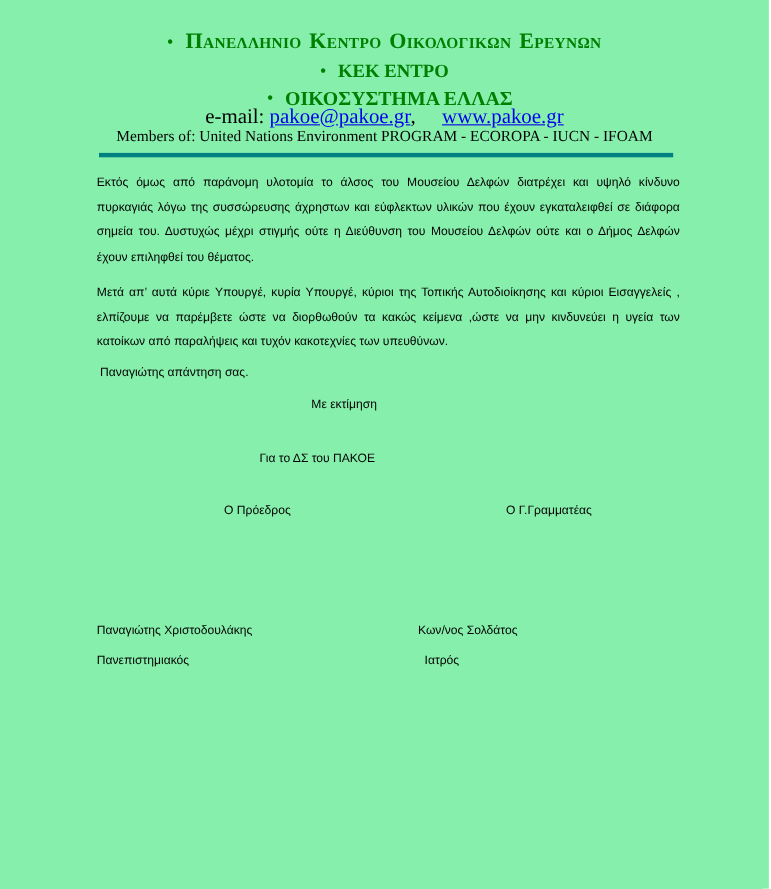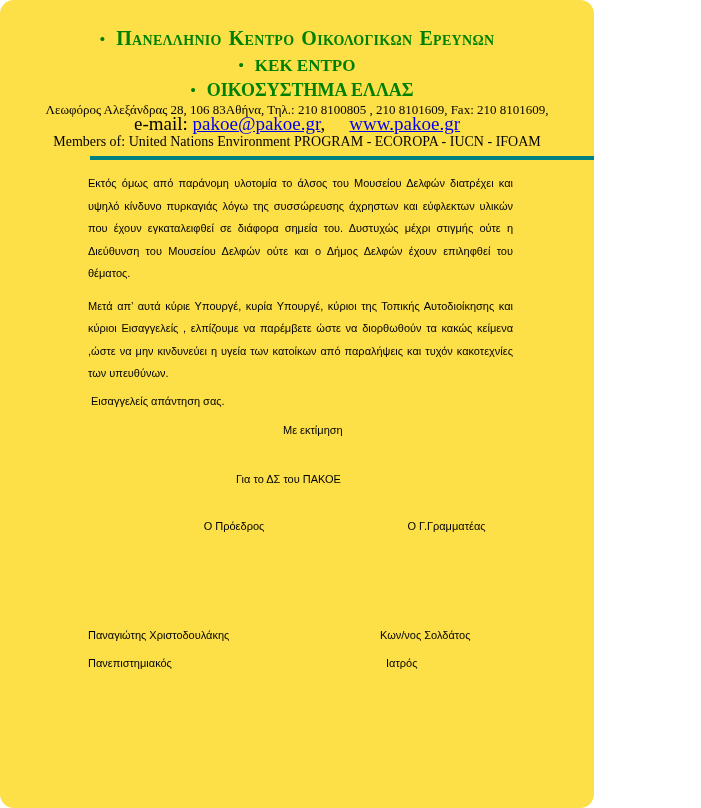--- a/index.html
+++ b/index.html
@@ -1,25 +1,24 @@
 <!DOCTYPE html>
 <html><head>
 <meta charset="utf-8">
 <style>
   * { margin: 0; padding: 0; box-sizing: border-box; }
   html, body { background: #ffffff; }
   .page {
     position: relative;
-    width: 594px;
+    width: 699px;
     height: 808px;
-    background: #fde047;
+    background: #86efac;
     font-family: "Liberation Serif", serif;
     color: #000000;
     overflow: hidden;
-    border-radius: 14px;
   }
   
   .letterhead { text-align: center; padding-top: 28px; }
   .org-line { color: #008000; font-weight: bold; line-height: 20px; }
   .org-line .bullet {
     color: #008000;
     font-size: 15px;
     margin-right: 11px;
     vertical-align: 1px;
   }
@@ -70,39 +69,38 @@
     </div>
 
     <div class="org-line org-line2">
       <span class="bullet">•</span><span>ΚΕΚ ΕΝΤΡΟ</span>
     </div>
 
     <div class="org-line org-line3">
       <span class="bullet">•</span><span>ΟΙΚΟΣΥΣΤΗΜΑ ΕΛΛΑΣ</span>
     </div>
 
-    <div class="address-line">Λεωφόρος Αλεξάνδρας 28, 106 83Αθήνα, Τηλ.: 210 8100805 , 210 8101609, Fax: 210 8101609,</div>
 
     <div class="email-line">
       <span>e-mail:</span>
       <a href="#">pakoe@pakoe.gr</a><span>,</span><span class="email-gap"></span><a href="#">www.pakoe.gr</a>
     </div>
 
     <div class="members-line">Members of:  United Nations Environment PROGRAM  -  ECOROPA  -  IUCN - IFOAM</div>
   </div>
 
   <div class="rule"></div>
 
   <div class="content">
 
     <p class="para para-1">Εκτός όμως από παράνομη υλοτομία το άλσος του Μουσείου Δελφών διατρέχει και υψηλό κίνδυνο πυρκαγιάς λόγω της συσσώρευσης άχρηστων και εύφλεκτων υλικών που έχουν εγκαταλειφθεί σε διάφορα σημεία του. Δυστυχώς μέχρι στιγμής ούτε η Διεύθυνση του Μουσείου Δελφών ούτε και ο Δήμος Δελφών έχουν επιληφθεί του θέματος.</p>
 
     <p class="para para-2">Μετά απ’ αυτά κύριε Υπουργέ, κυρία Υπουργέ, κύριοι της Τοπικής Αυτοδιοίκησης και κύριοι Εισαγγελείς , ελπίζουμε να παρέμβετε ώστε να διορθωθούν τα κακώς κείμενα ,ώστε να μην κινδυνεύει η υγεία των κατοίκων από παραλήψεις και τυχόν κακοτεχνίες των υπευθύνων.</p>
 
-    <p class="para-3">Εισαγγελείς απάντηση σας.</p>
+    <p class="para-3">Παναγιώτης απάντηση σας.</p>
 
     <div class="closing">Με εκτίμηση</div>
 
     <div class="on-behalf">Για το ΔΣ του ΠΑΚΟΕ</div>
 
     <div class="sig-row sig-titles">
       <span class="sig-left">Ο Πρόεδρος</span>
       <span class="sig-right">Ο Γ.Γραμματέας</span>
     </div>
 

